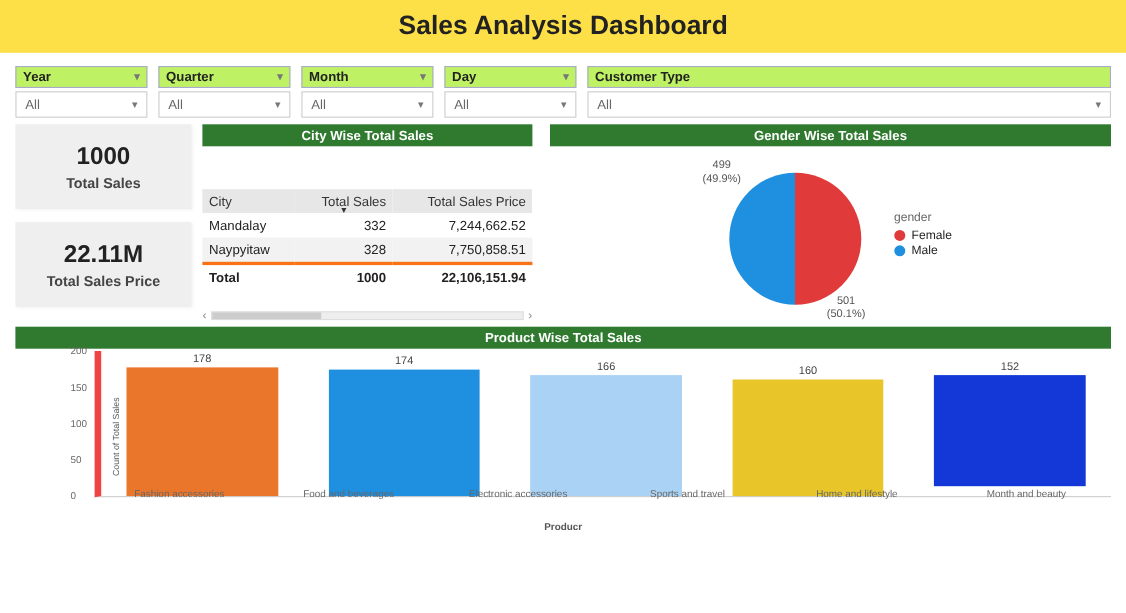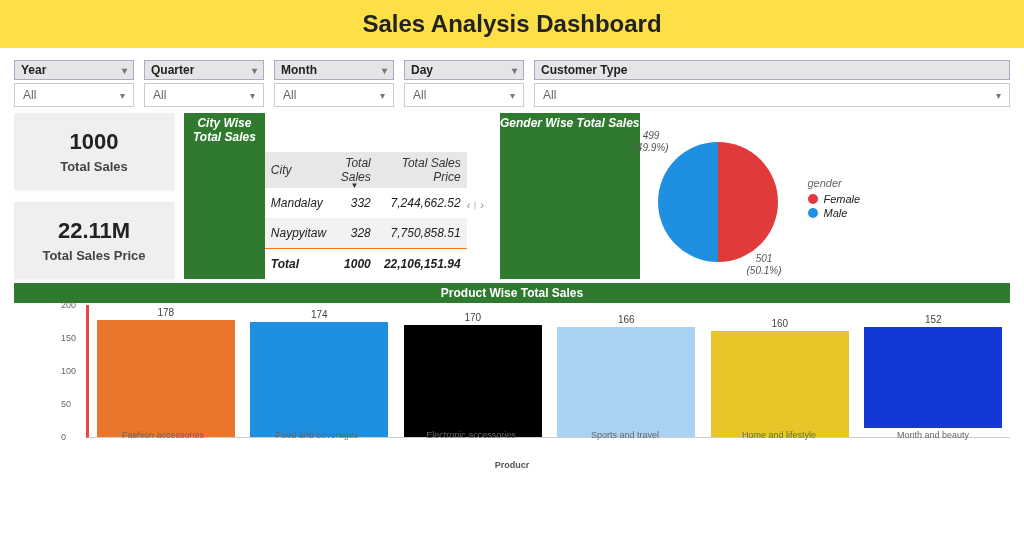--- a/index.html
+++ b/index.html
@@ -1,58 +1,58 @@
 <!DOCTYPE html>
 <html><head>
 <meta charset="utf-8">
 <style>
   * { box-sizing: border-box; margin: 0; padding: 0; }
   body { font-family: "Segoe UI", Arial, sans-serif; background: #fff; width: 1024px; height: 557px; overflow: hidden; font-size: 12px; color: #222; }
   .header-bar { background: #fde047; height: 48px; display: flex; align-items: center; justify-content: center; }
   .header-bar h1 { font-size: 24px; font-weight: 700; }
   .filters { display: flex; gap: 10px; padding: 12px 14px 6px 14px; align-items: flex-start; }
   .filter { display: flex; flex-direction: column; gap: 3px; }
-  .filter-label { background: #e5e5e5; border: 1px solid #aac; font-weight: 600; font-size: 12px; padding: 2px 6px; display: flex; align-items: center; justify-content: space-between; }
+  .filter-label { background: #bef264; border: 1px solid #aac; font-weight: 600; font-size: 12px; padding: 2px 6px; display: flex; align-items: center; justify-content: space-between; }
   .filter-select { border: 1px solid #ccc; background: #fff; padding: 4px 8px; font-size: 12px; color: #666; display: flex; align-items: center; justify-content: space-between; }
   .chev { font-size: 10px; color: #777; }
   .f-year, .f-quarter, .f-month, .f-day { width: 120px; }
   .f-ctype { flex: 1; }
   .body-grid { display: flex; padding: 0 14px; gap: 10px; }
   .kpis { display: flex; flex-direction: column; gap: 12px; width: 160px; }
   .kpi { background: #efefef; padding: 16px 8px; text-align: center; box-shadow: 1px 1px 3px rgba(0,0,0,0.05); }
   .kpi-value { font-size: 22px; font-weight: 700; }
   .kpi-label { font-size: 13px; font-weight: 600; color: #444; margin-top: 4px; }
   .mid { display: flex; gap: 16px; flex: 1; }
-  .panel { display: flex; flex-direction: row; font-style: italic; }
+  .panel { display: flex; flex-direction: column; }
   .panel-title { background: #2f7a2f; color: #fff; font-weight: 600; text-align: center; padding: 3px 0; font-size: 12px; }
   .city-panel { width: 300px; }
   table.city { width: 100%; border-collapse: collapse; font-size: 12px; margin-top: 39px; }
   table.city th { text-align: left; padding: 4px 6px; background: #e7e7e7; font-weight: 400; color:#333; position: relative; }
   table.city th.right, table.city td.right { text-align: right; }
   table.city td { padding: 4px 6px; border-top: 0; }
   table.city tr:nth-child(even) td { background: #f2f2f2; }
-  table.city tr.total td { font-weight: 700; border-top: 1px solid #f97316; }
+  table.city tr.total td { font-weight: 700; border-top: 3px solid #f97316; }
   .sort-ind { position:absolute; font-size:8px; color:#333; left:50%; transform:translateX(-50%); bottom:-2px;}
   .hscroll { display:flex; align-items:center; gap:4px; margin-top:18px; font-size:11px; color:#888;}
   .hscroll .track { flex:1; height:8px; background:#eee; border:1px solid #ddd; position:relative;}
   .hscroll .thumb { position:absolute; left:0; top:0; height:100%; width:35%; background:#ccc;}
   .gender-panel { flex: 1; }
   .gender-body { display:flex; align-items:center; justify-content:center; gap:18px; padding-top:6px;}
   .pie-wrap { position:relative; width:150px; height:150px; }
   .pie { width:120px; height:120px; border-radius:50%; position:absolute; left:18px; top:18px;
          background: conic-gradient(#e03a3a 0deg 180.36deg, #1f8fe0 180.36deg 360deg); }
   .pie-lbl { position:absolute; font-size:10px; color:#555; text-align:center; line-height:1.15;}
   .legend { font-size:11px; }
   .legend .lg-title { color:#666; margin-bottom:4px; }
   .legend .lg-row { display:flex; align-items:center; gap:6px; margin-bottom:2px;}
   .legend .sw { width:10px; height:10px; border-radius:50%; }
   .product-section { padding: 4px 14px 0 14px; }
   .bar-area { position:relative; height:155px; margin-left:42px; margin-top:2px;}
   .ylabel { position:absolute; left:14px; top:50%; transform: translateY(-50%) rotate(-90deg); font-size:8px; color:#555; white-space:nowrap;}
-  .plot { position:absolute; left:30px; right:0; top:0; bottom:22px; border-left:3px solid #ef4444; border-bottom:1px solid #ccc;}
+  .plot { position:absolute; left:30px; right:0; top:0; bottom:22px; border-left:6px solid #ef4444; border-bottom:1px solid #ccc;}
   .tick { position:absolute; left:-28px; font-size:9px; color:#666; transform:translateY(50%);}
   .bars { position:absolute; left:0; right:0; bottom:0; top:0; display:flex; align-items:flex-end; justify-content:space-around; }
   .barcol { display:flex; flex-direction:column; align-items:center; width:15%; }
   .bar { width:100%; }
   .bar-val { font-size:10px; color:#444; margin-bottom:2px;}
   .xlabels { position:absolute; left:30px; right:0; bottom:12px; height:20px; display:flex; justify-content:space-around; }
   .xlabels span { font-size:9px; color:#666; text-align:center; width:15%; padding-top:2px;}
   .xaxis-title { text-align:center; font-size:9px; color:#555; margin-top:0px; font-weight:600;}
 </style>
 </head>
@@ -200,24 +200,20 @@
       <div class="bars" id="bar-bars">
           <div class="barcol" style="height: 100%; justify-content: flex-end;">
             <div class="bar-val">178</div>
             <div class="bar" style="height: 89%; background: rgb(233, 118, 43);"></div>
           </div>
           <div class="barcol" style="height: 100%; justify-content: flex-end;">
             <div class="bar-val">174</div>
             <div class="bar" style="height: 87%; background: rgb(31, 143, 224);"></div>
           </div>
           <div class="barcol" style="height: 100%; justify-content: flex-end;">
-            <div class="bar-val">170</div>
-            <div class="bar" style="height: 85%; background: rgb(0, 0, 0);"></div>
-          </div>
-          <div class="barcol" style="height: 100%; justify-content: flex-end;">
             <div class="bar-val">166</div>
             <div class="bar" style="height: 83%; background: rgb(169, 210, 245);"></div>
           </div>
           <div class="barcol" style="height: 100%; justify-content: flex-end;">
             <div class="bar-val">160</div>
             <div class="bar" style="height: 80%; background: rgb(232, 198, 42);"></div>
           </div>
           <div class="barcol" style="height: 100%; justify-content: center;">
             <div class="bar-val">152</div>
             <div class="bar" style="height: 76%; background: rgb(20, 56, 216);"></div>

